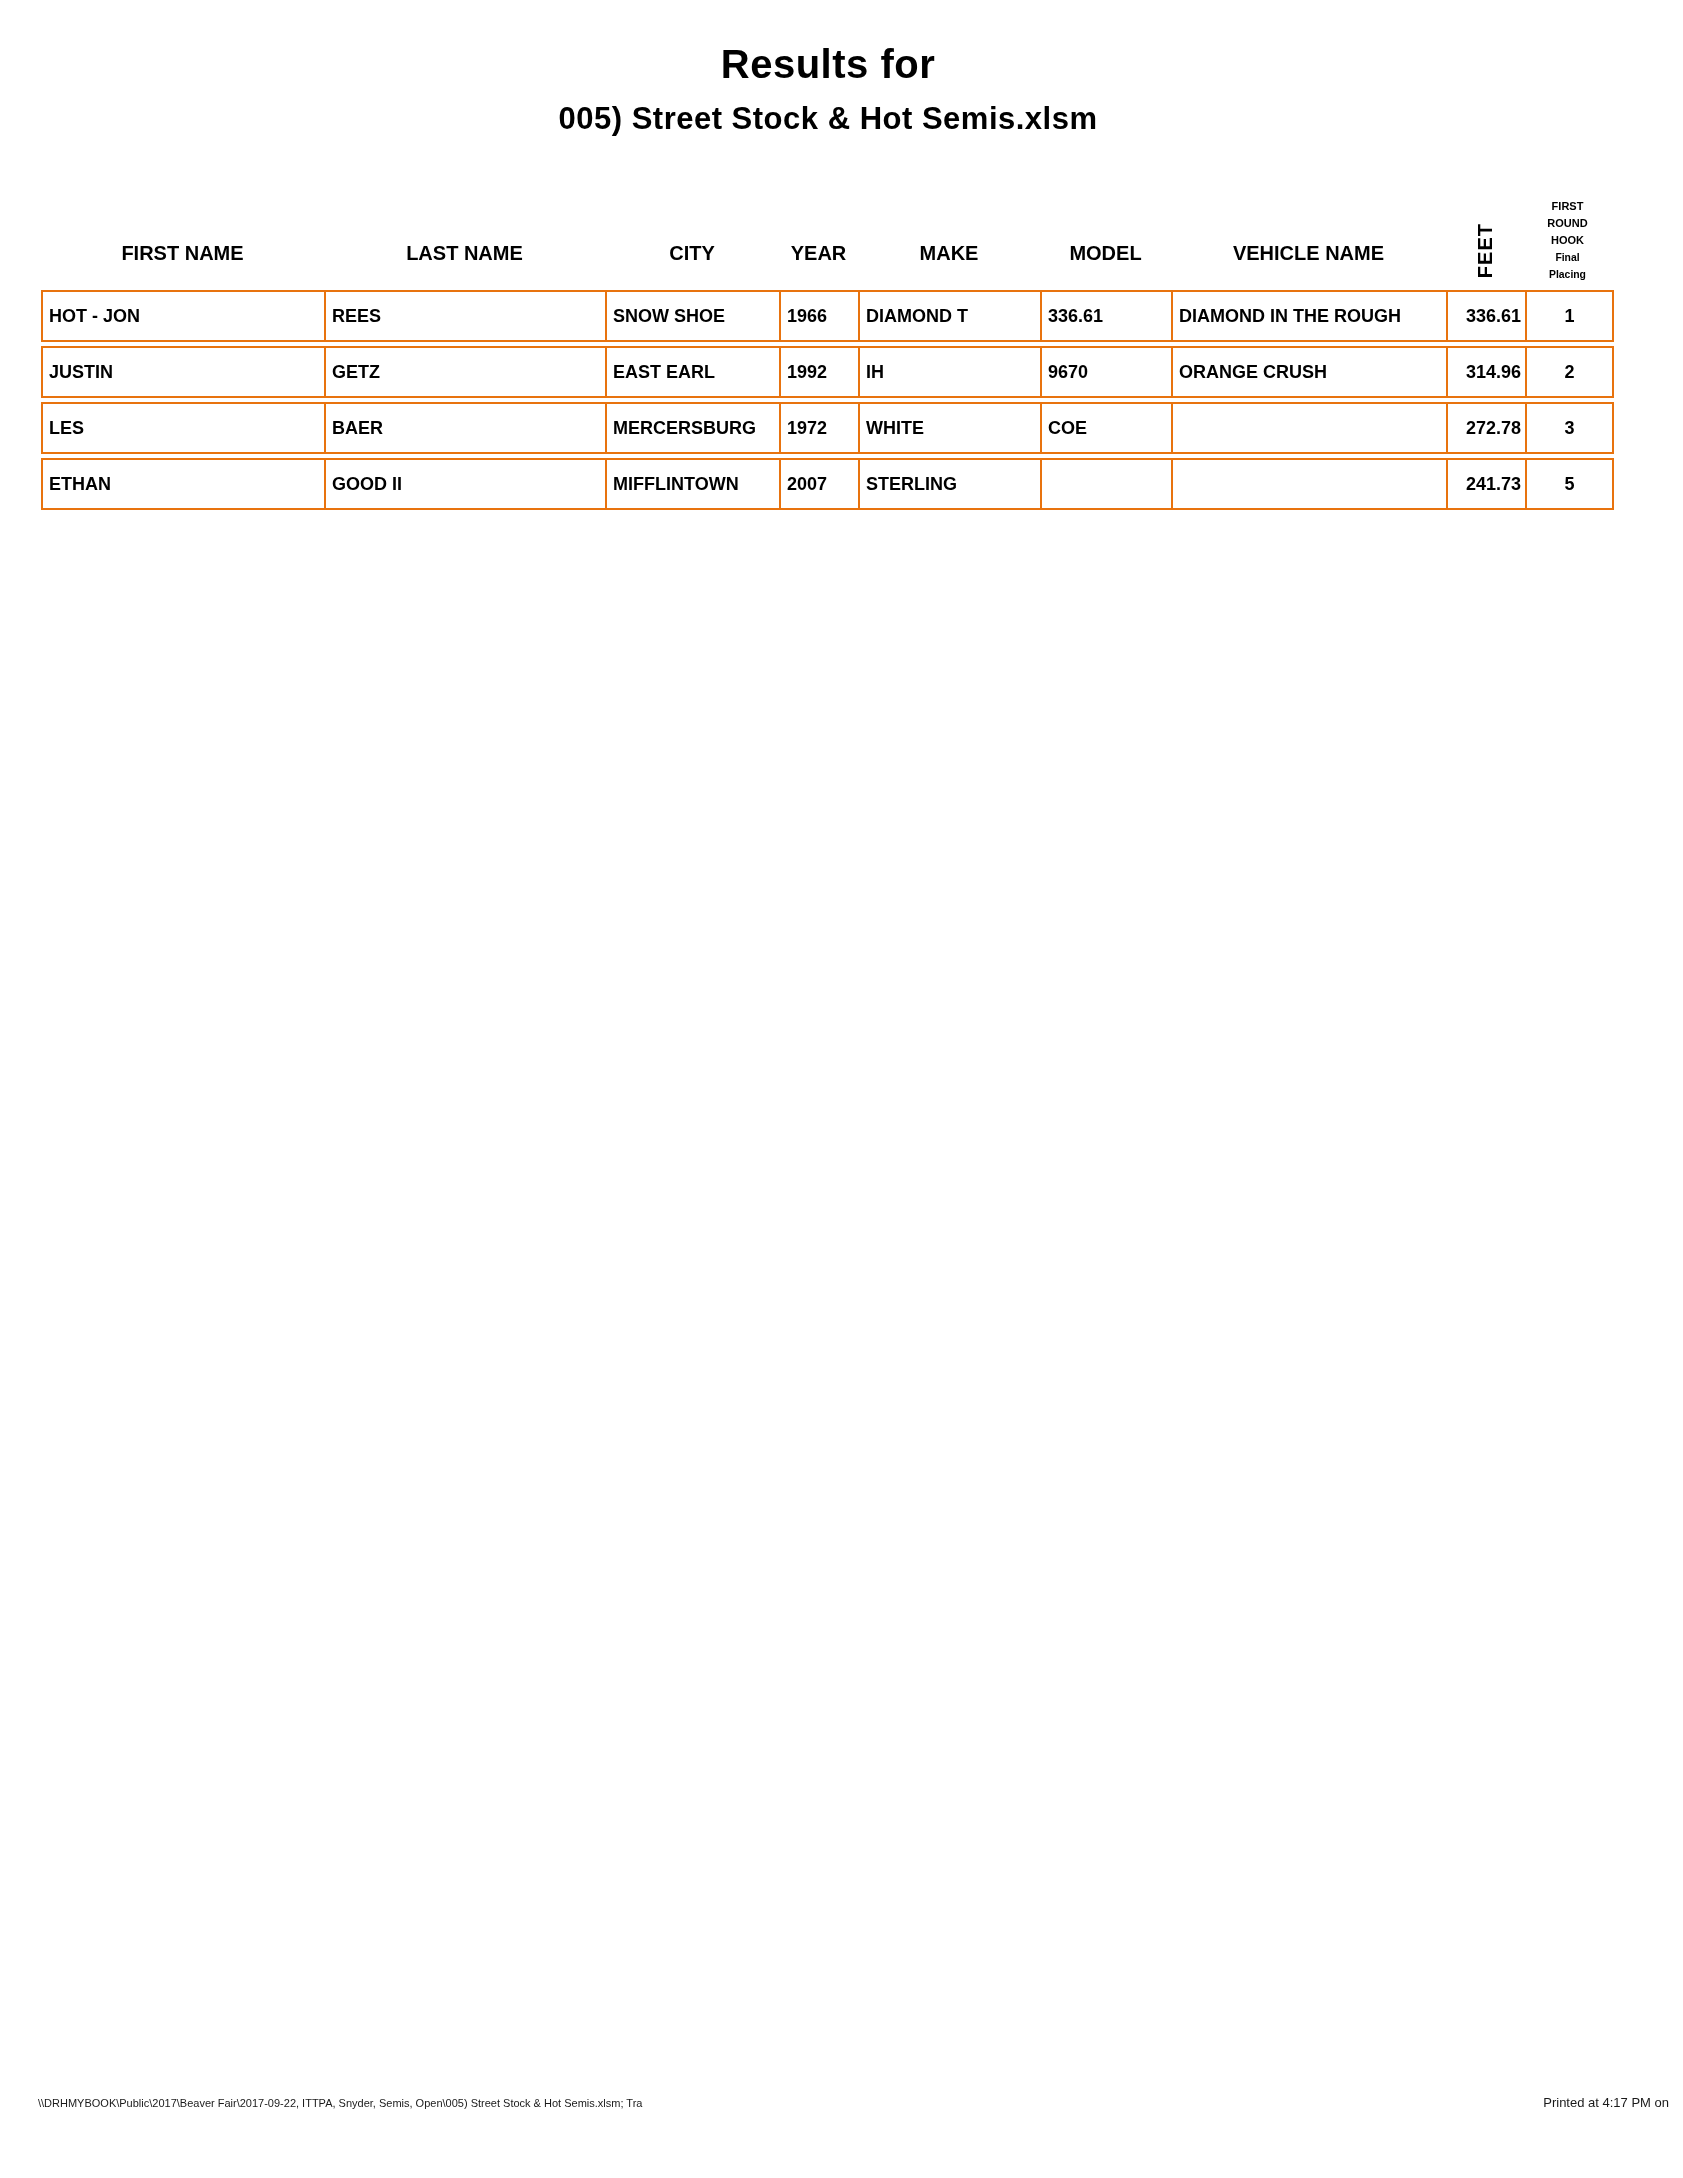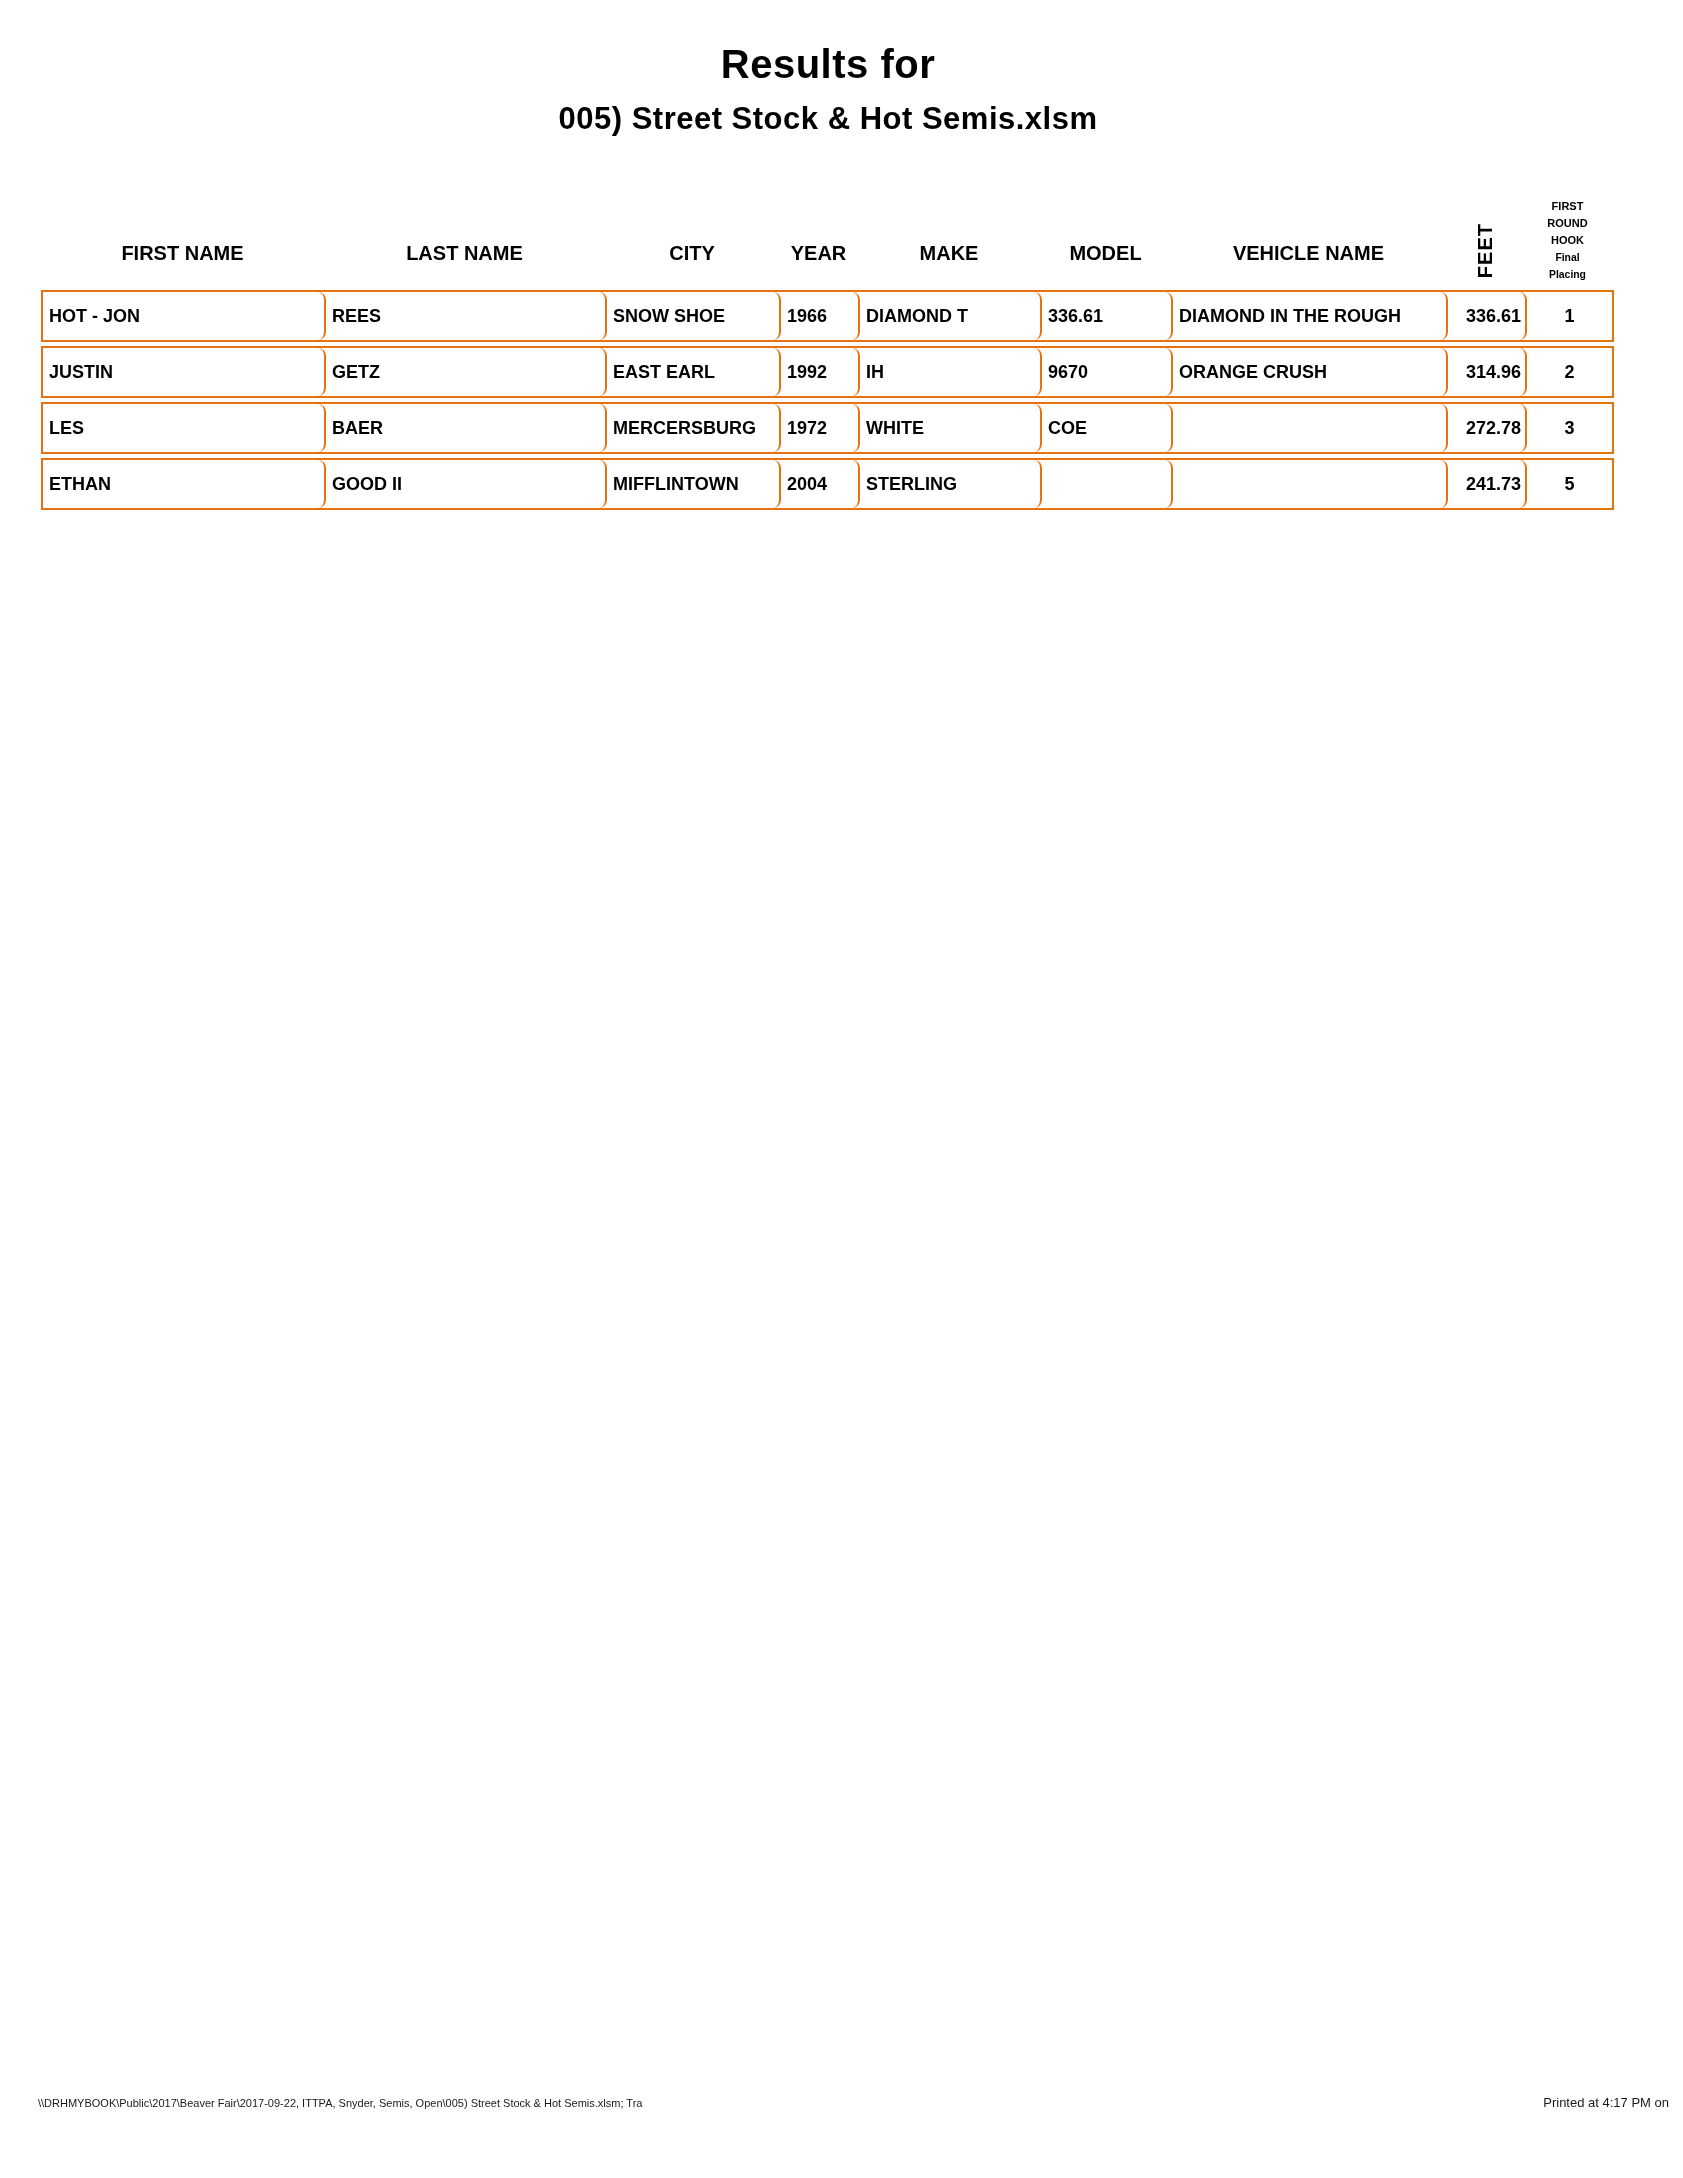--- a/index.html
+++ b/index.html
@@ -89,21 +89,21 @@
   .cell {
     box-sizing: border-box;
     height: 48px;
     line-height: 48px;
     font-size: 18px;
     font-weight: bold;
     white-space: nowrap;
     overflow: hidden;
     padding-left: 6px;
   }
-  .row .cell:not(:last-child) { border-right: 2px solid var(--orange); border-radius: 8px; }
+  .row .cell:not(:last-child) { border-right: 2px solid var(--orange); }
   .cell.num   { text-align: right; padding-right: 4px; padding-left: 2px; }
   .cell.mid   { text-align: center; padding-left: 0; }
   .footer-left {
     position: absolute;
     left: 38px;
     top: 2097px;
     font-size: 11px;
     color: #1a1a1a;
     white-space: nowrap;
   }
@@ -182,21 +182,21 @@
       <div class="cell"></div>
       <div class="cell num">272.78</div>
       <div class="cell mid">3</div>
     </div>
 
 
     <div class="row grid9">
       <div class="cell">ETHAN</div>
       <div class="cell">GOOD II</div>
       <div class="cell">MIFFLINTOWN</div>
-      <div class="cell">2004</div>
+      <div class="cell">2007</div>
       <div class="cell">STERLING</div>
       <div class="cell"></div>
       <div class="cell"></div>
       <div class="cell num">241.73</div>
       <div class="cell mid">5</div>
     </div>
   </div>
 
   <div class="footer-left">\\DRHMYBOOK\Public\2017\Beaver Fair\2017-09-22, ITTPA, Snyder, Semis, Open\005) Street Stock &amp; Hot Semis.xlsm;  Tra</div>
   <div class="footer-right">Printed at 4:17 PM on</div>

